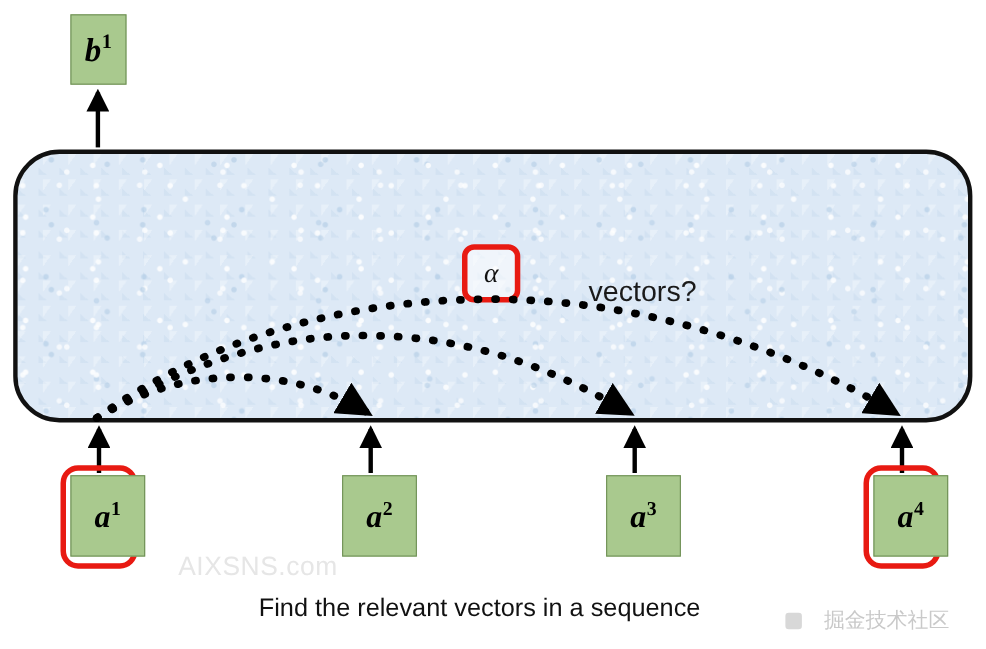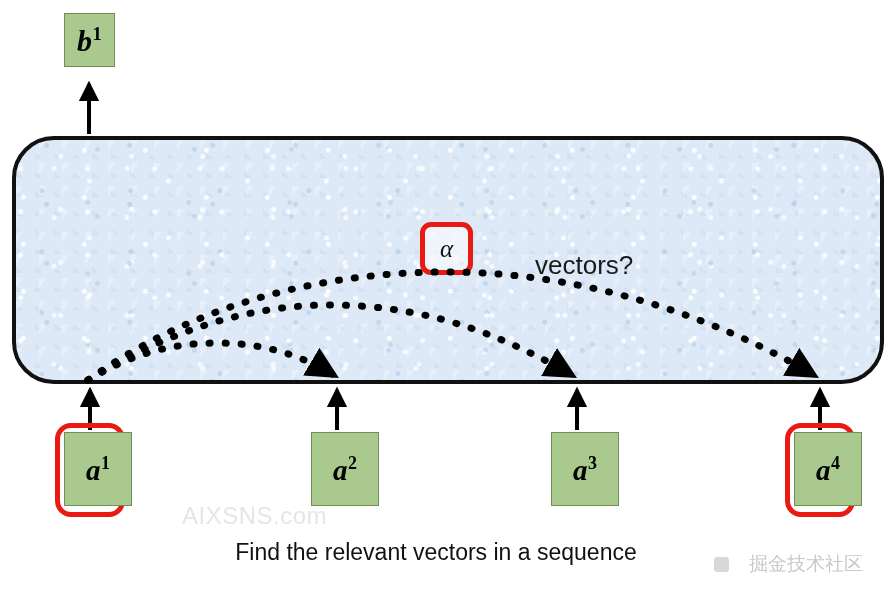--- a/index.html
+++ b/index.html
@@ -67,21 +67,21 @@
   }
   .vec-label sup {
     font-style: normal;
     font-weight: bold;
     font-size: 0.62em;
     vertical-align: super;
     margin-left: 0.5px;
   }
 
   
-  .box-b1 { left: 64px; top: 13px; width: 51px; height: 54px; }
+  .box-b1 { left: 64px; top: 13px; width: 51px; height: 64px; }
   .box-b1 .vec-label { font-size: 30px; }
 
   
   .box-a  { width: 68px; height: 74px; top: 432px; }
   .box-a .vec-label { font-size: 29px; }
   .box-a1 { left: 64px; }
   .box-a2 { left: 311px; }
   .box-a3 { left: 551px; }
   .box-a4 { left: 794px; }
 
@@ -144,21 +144,20 @@
 
   
   .wm-left {
     left: 162px;
     top: 502px;
     font-family: "Liberation Sans", sans-serif;
     font-size: 24px;
     color: #e6e6e6;
     letter-spacing: 0.5px;
     white-space: nowrap;
-    margin-left: 20px;
   }
   .wm-right {
     left: 714px;
     top: 551px;
     font-family: "Liberation Sans", sans-serif;
     font-size: 19px;
     color: #c9c9c9;
     white-space: nowrap;
     display: flex;
     align-items: center;

